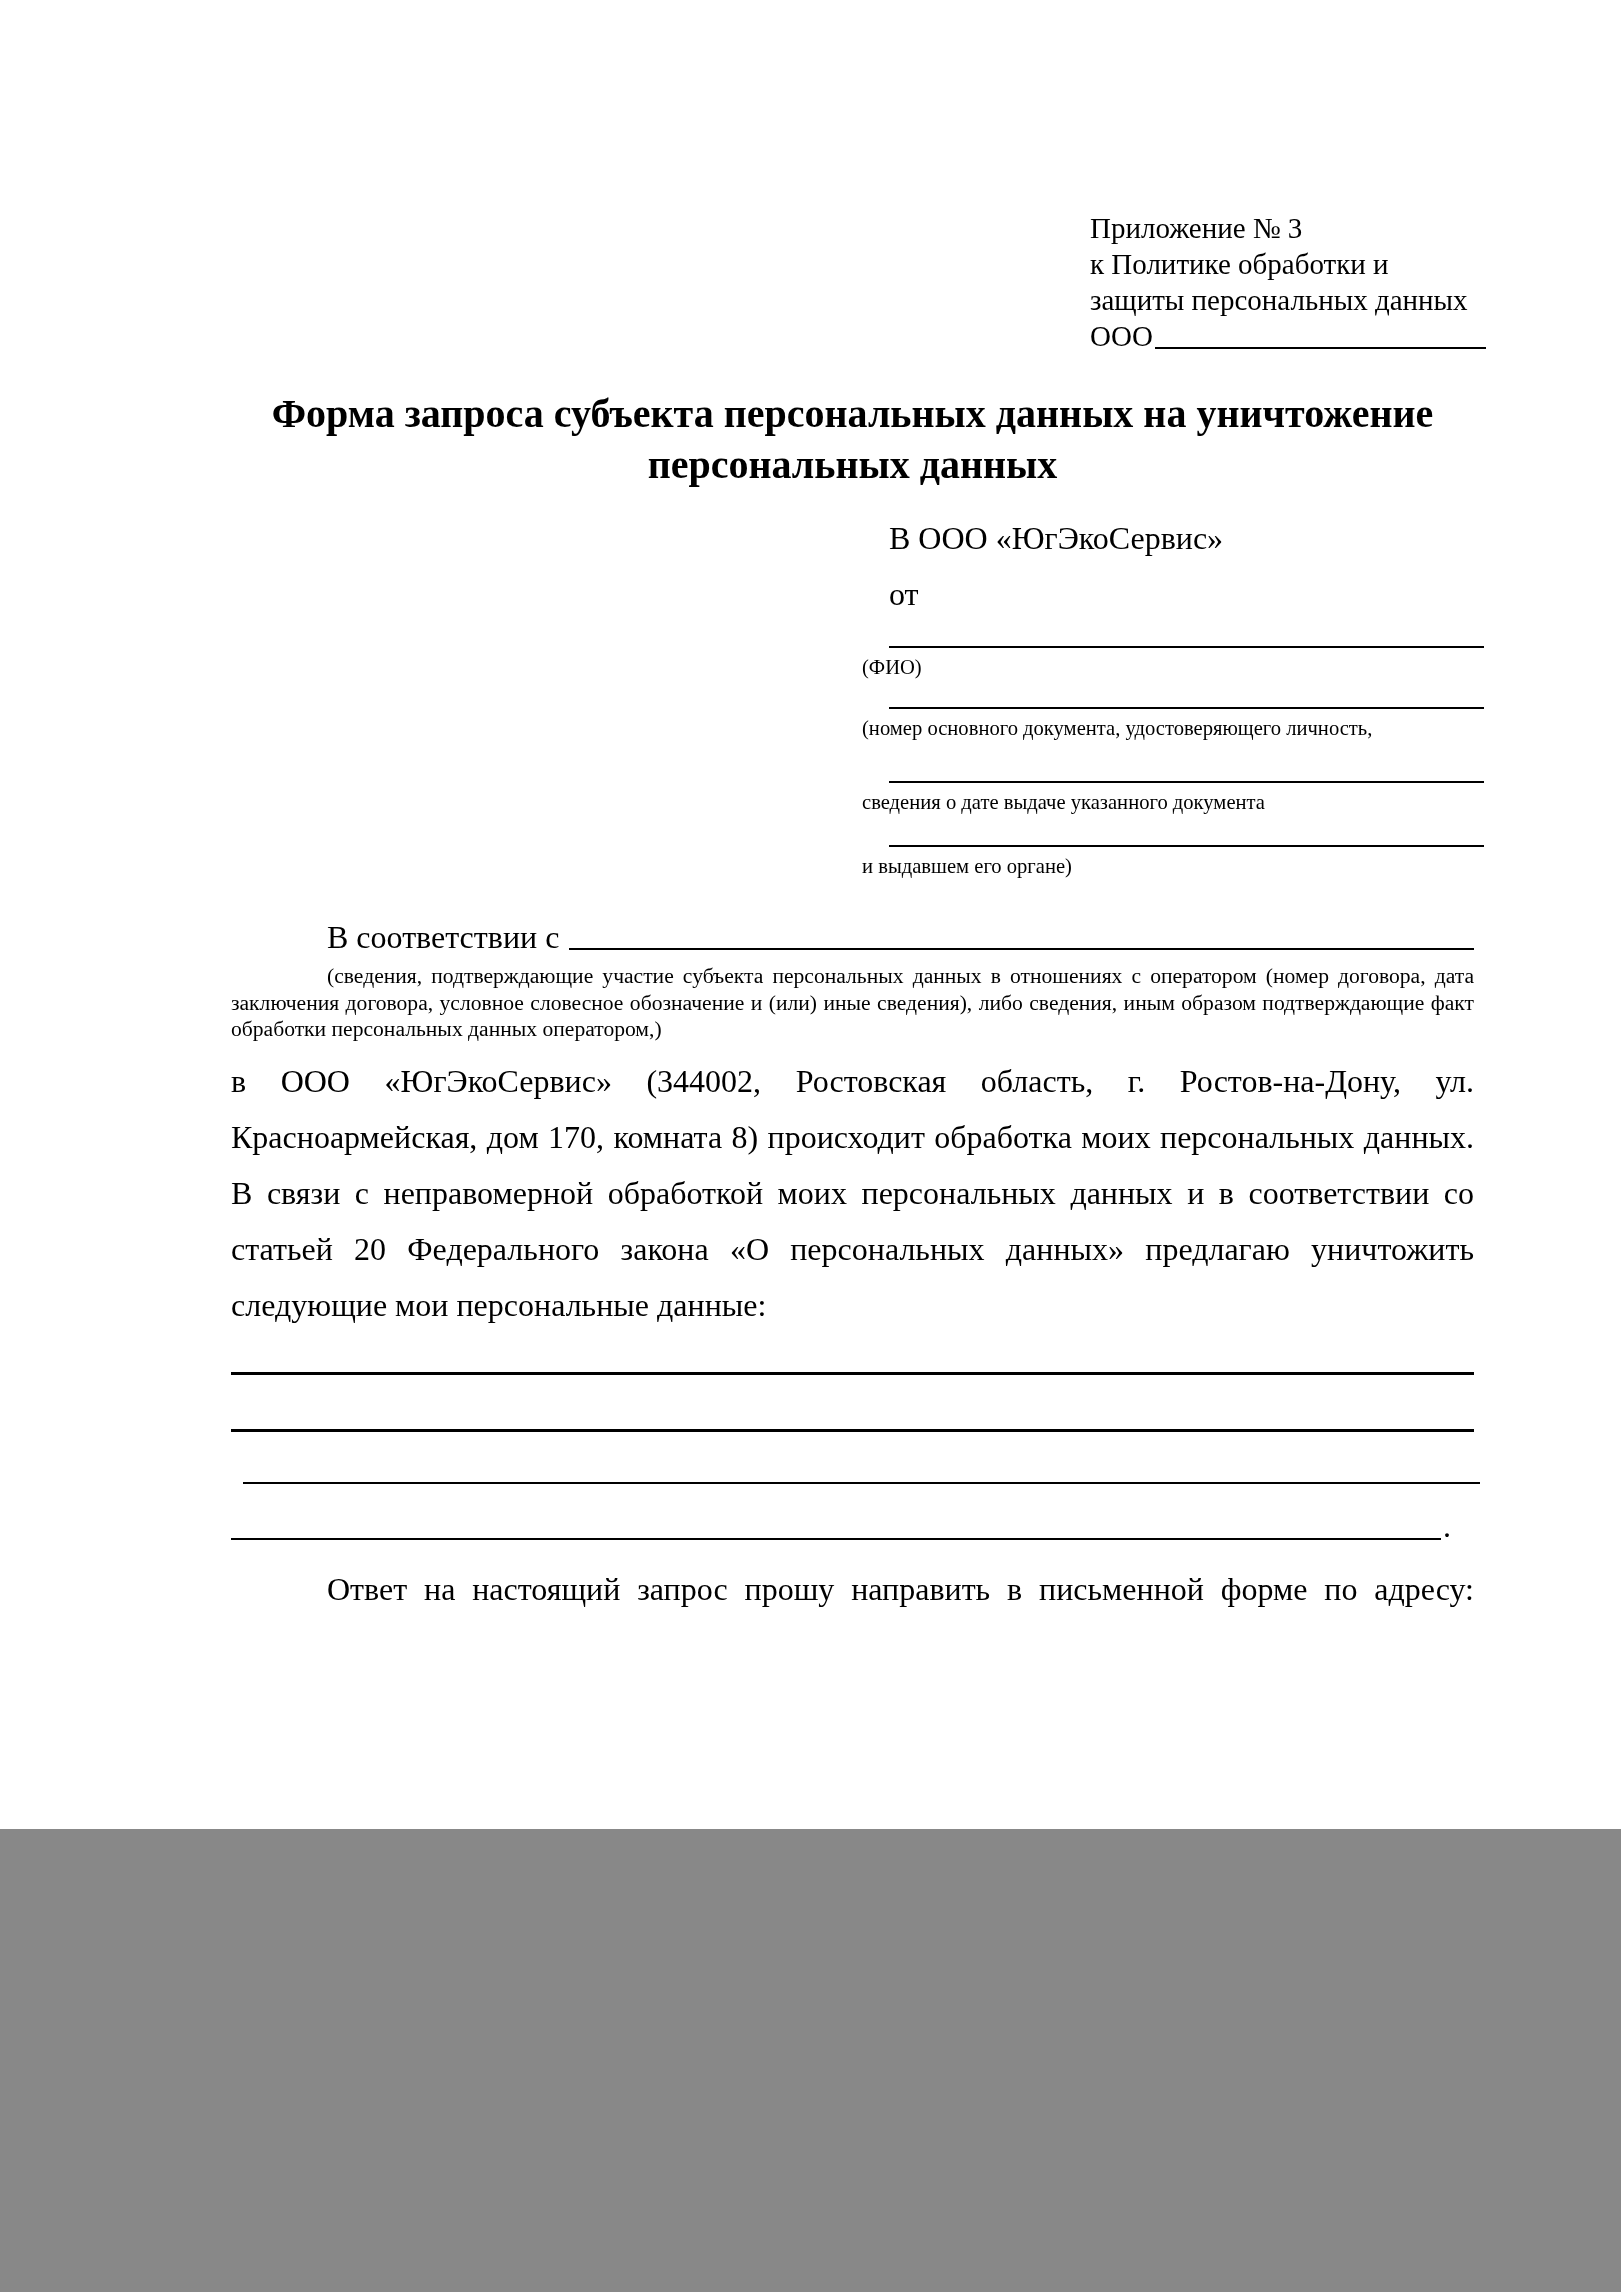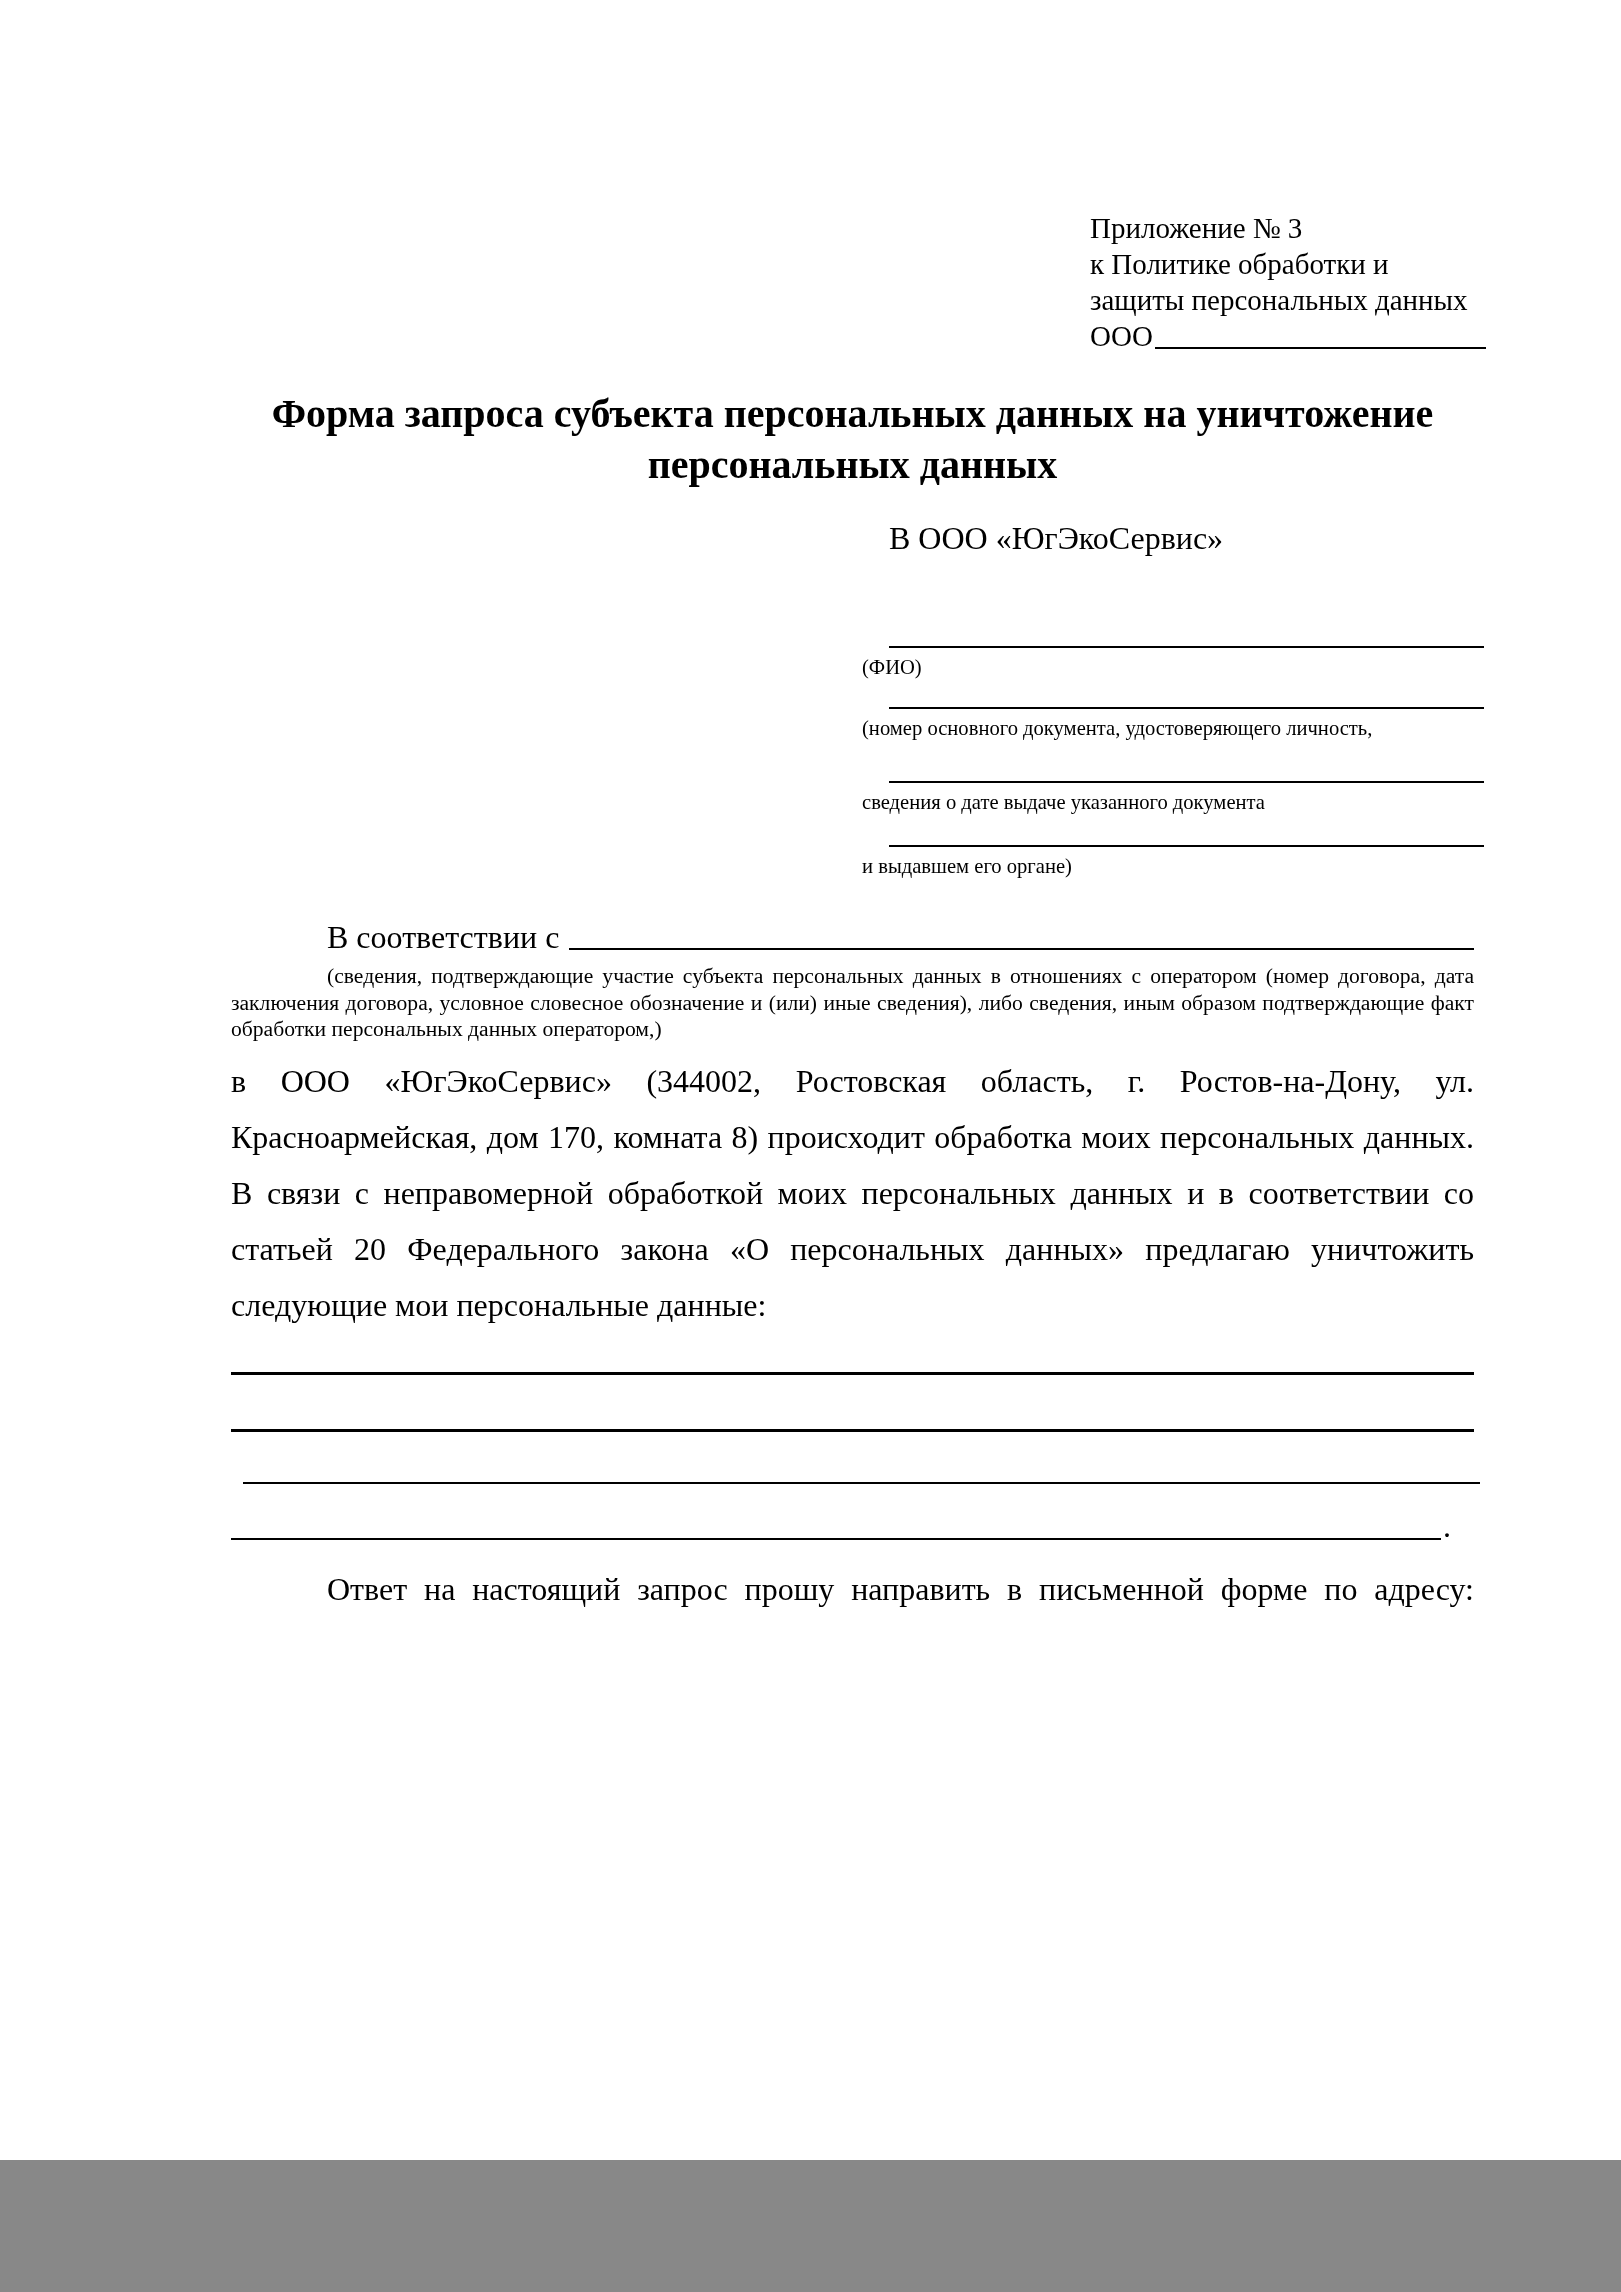--- a/index.html
+++ b/index.html
@@ -1,18 +1,18 @@
 <!DOCTYPE html>
 <html lang="ru"><head>
 <meta charset="utf-8">
 <style>
   html,body{margin:0;padding:0;background:#888;}
   .page{
     position:relative;
-    width:1621px;height:2160px;
+    width:1621px;height:1829px;
     margin:0 auto;
     background:#ffffff;
     color:#000000;
     font-family:"Liberation Serif","DejaVu Serif",serif;
     overflow:hidden;
   }
   .abs{position:absolute;}
 
   
   .appendix{left:1090px;top:210px;width:396px;font-size:29px;line-height:36px;}
@@ -89,20 +89,21 @@
     <div>защиты персональных данных</div>
     <div class="ooo-row">
       <span>ООО</span>
       <span class="ooo-fill"></span>
     </div>
   </div>
 
   <div class="abs doc-title">Форма запроса субъекта персональных данных на уничтожение персональных данных</div>
 
   <div class="abs recip org">В ООО «ЮгЭкоСервис»</div>
+  <div class="abs recip from">от</div>
 
   <div class="abs rule r1"></div>
   <div class="abs cap c1">(ФИО)</div>
 
   <div class="abs rule r2"></div>
   <div class="abs cap c2">(номер основного документа, удостоверяющего личность,</div>
 
   <div class="abs rule r3"></div>
   <div class="abs cap c3">сведения о дате выдаче указанного документа</div>
 

